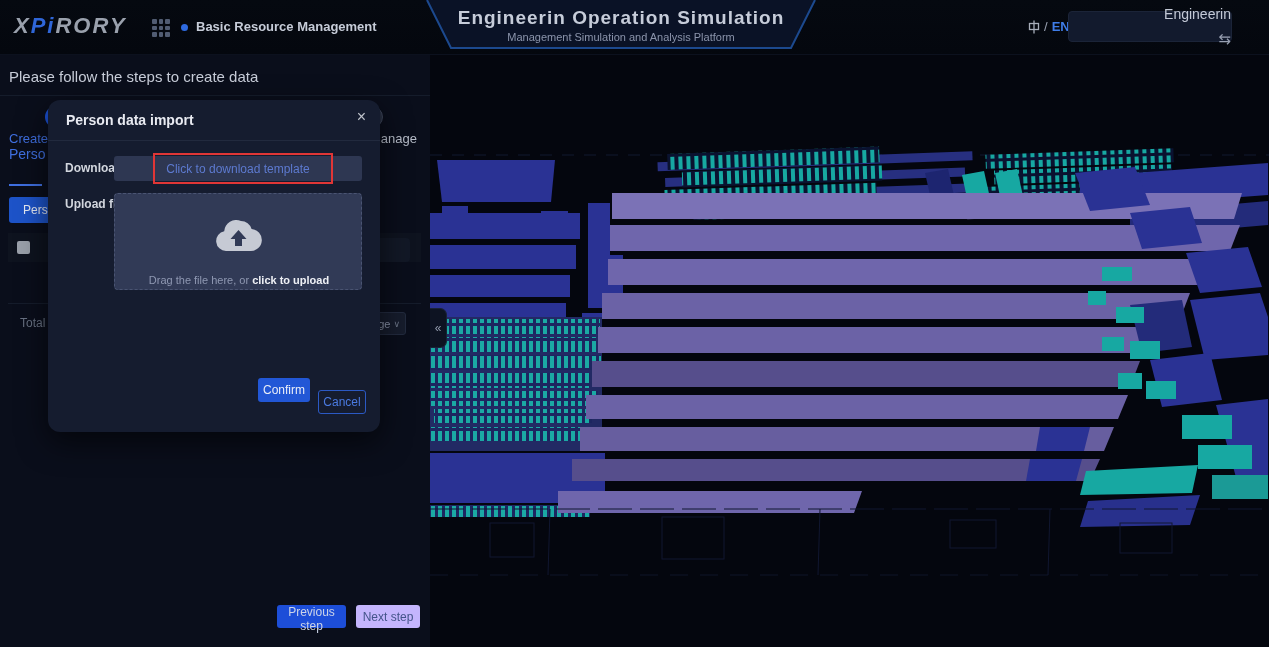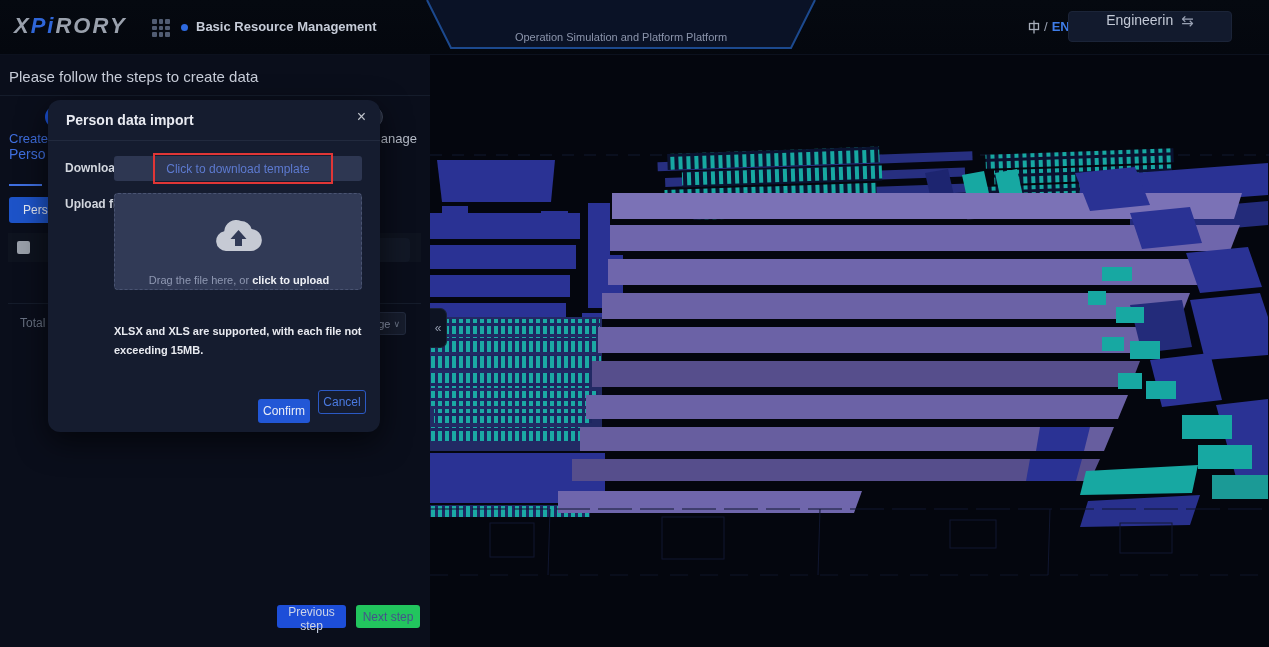--- a/index.html
+++ b/index.html
@@ -21,21 +21,21 @@
   .app-badge { position:absolute; left:196px; top:19px; font-size:13px; font-weight:bold; color:#c6ccd8; }
   .hdr-center { position:absolute; left:425px; top:0; width:392px; height:50px; }
   .hdr-center svg { position:absolute; left:0; top:0; }
   .hdr-title { position:absolute; left:0; top:7px; width:392px; text-align:center; font-size:19px;
                font-weight:bold; color:#c6ccd9; letter-spacing:1px; white-space:nowrap; }
   .hdr-sub { position:absolute; left:0; top:31px; width:392px; text-align:center; font-size:11px; color:#8司94ab; color:#8b94ab; }
   .lang { position:absolute; left:1028px; top:19px; font-size:13px; color:#9aa2b2; display:flex; align-items:center; gap:4px; }
   .lang .en { color:#3f7de8; font-weight:bold; }
   .proj-btn { position:absolute; left:1068px; top:11px; width:164px; height:31px; background:#121a2d;
               border:1px solid #1b2438; border-radius:4px; color:#c3c9d6; font-size:14px;
-              display:flex; align-items:flex-start; justify-content:center; gap:8px; cursor:pointer; }
+              display:flex; align-items:flex-end; justify-content:center; gap:8px; cursor:pointer;flex-direction:column; }
   .proj-btn .swap { color:#98a0b2; font-size:15px; }
 
   
   #left-panel { position:absolute; left:0; top:55px; width:430px; height:592px; background:#0a0e1b; z-index:10; }
   .panel-heading { position:absolute; left:9px; top:13px; font-size:15px; color:#c7ccd8; }
   .panel-divider1 { position:absolute; left:0; top:40px; width:430px; height:1px; background:#151c2b; }
   .step-line { position:absolute; left:67px; top:62px; width:294px; height:1px; background:#2a3144; }
   .step-circle1 { position:absolute; left:45px; top:51px; width:22px; height:22px; border-radius:50%; background:#1a4fd0; }
   .step-circle2 { position:absolute; left:361px; top:51px; width:22px; height:22px; border-radius:50%;
                   background:#272e40; border:1px solid #3c4458; }
@@ -50,21 +50,21 @@
   .checkbox { position:absolute; left:17px; top:186px; width:13px; height:13px; background:#9aa0aa; border-radius:2px; }
   .search-sliver { position:absolute; left:150px; top:183px; width:260px; height:24px; background:#121826; border-radius:4px; }
   .panel-divider2 { position:absolute; left:8px; top:248px; width:413px; height:1px; background:#151c2b; }
   .total-label { position:absolute; left:20px; top:261px; font-size:12px; color:#687182; }
   .page-select { position:absolute; left:358px; top:257px; width:48px; height:23px; background:#161c2c;
                  border:1px solid #222a3e; border-radius:3px; color:#8a93a8; font-size:11px;
                  display:flex; align-items:center; justify-content:flex-end; gap:3px; padding:0 5px; cursor:pointer; }
   .page-select .chev { font-size:9px; color:#6d7689; }
   .prev-btn { position:absolute; left:277px; top:550px; width:69px; height:23px; background:#1d4ed8; border:none;
               border-radius:3px; color:#ccd4e8; font-size:12px; cursor:pointer; }
-  .next-btn { position:absolute; left:356px; top:550px; width:64px; height:23px; background:#22c55e; border:none;
+  .next-btn { position:absolute; left:356px; top:550px; width:64px; height:23px; background:#c4b5fd; border:none;
               border-radius:3px; color:#44548a; font-size:12px; cursor:pointer; }
 
   
   #modal { position:absolute; left:48px; top:100px; width:332px; height:332px; background:#151c2f;
            border-radius:12px; box-shadow:0 10px 30px rgba(0,0,0,.6); z-index:40;text-decoration:underline; }
   .modal-title { position:absolute; left:18px; top:12px; font-size:14px; font-weight:bold; color:#e8eaf1; }
   .modal-close { position:absolute; right:14px; top:8px; font-size:16px; color:#c0c4cc; background:none; border:none; cursor:pointer; }
   .modal-divider { position:absolute; left:0; top:40px; width:332px; height:1px; background:#222a3e; }
   .dl-label { position:absolute; left:17px; top:61px; font-size:12px; font-weight:bold; color:#d2d6de; }
   .dl-btn { position:absolute; left:66px; top:56px; width:248px; height:25px; background:#2e3752; border:none;
@@ -73,21 +73,21 @@
              pointer-events:none; }
   .ul-label { position:absolute; left:17px; top:97px; font-size:12px; font-weight:bold; color:#d2d6de; }
   .dropzone { position:absolute; left:66px; top:93px; width:248px; height:97px; background:#313a56;
               border:1px dashed #4a5472; border-radius:4px; cursor:pointer; }
   .cloud-wrap { position:absolute; left:0; top:24px; width:248px; text-align:center; }
   .dz-text { position:absolute; left:0; top:80px; width:248px; text-align:center; font-size:11px; }
   .dz-muted { color:#8f98b2; }
   .dz-strong { color:#eef0f5; font-weight:bold; }
   .note { position:absolute; left:66px; top:222px; width:256px; font-size:11px; font-weight:bold;
           color:#e8eaf0; line-height:1.7; }
-  .confirm-btn { position:absolute; left:210px; top:299px; width:52px; height:24px; background:#2257d6;
+  .confirm-btn { position:absolute; left:210px; top:278px; width:52px; height:24px; background:#2257d6;
                  border:none; border-radius:3px; color:#e9edf8; font-size:12px; cursor:pointer; }
   .cancel-btn { position:absolute; left:270px; top:290px; width:48px; height:24px; background:transparent;
                 border:1px solid #2b59c4; border-radius:3px; color:#4a7ae0; font-size:12px; cursor:pointer; }
 
   
   #scene { position:absolute; left:430px; top:55px; width:839px; height:592px; z-index:1; background:#04060e; }
   .collapse-handle { position:absolute; left:430px; top:308px; width:17px; height:40px; background:#0d1322;
                      border:1px solid #1a2236; border-left:none; border-radius:0 7px 7px 0; color:#8f98aa;
                      font-size:12px; display:flex; align-items:center; justify-content:center; cursor:pointer; z-index:5; }
 </style>
@@ -266,21 +266,22 @@
       <span></span>
   </div>
   <div class="blue-dot"></div>
   <div class="app-badge">Basic Resource Management</div>
 
   <div class="hdr-center">
     <svg width="392" height="50">
       <polygon points="2,0 390,0 366,48 26,48" fill="#0a1226"></polygon>
       <polyline points="2,0 26,48 366,48 390,0" fill="none" stroke="#1c498e" stroke-width="2"></polyline>
     </svg>
-    <div class="hdr-sub">Operation Simulation and Platform Platform</div>
+    <div class="hdr-title">Engineerin Operation Simulation</div>
+    <div class="hdr-sub">Management Simulation and Analysis Platform</div>
   </div>
 
   <div class="lang">
     <svg width="12" height="14" viewBox="0 0 12 14">
       <rect x="1.5" y="3.5" width="9" height="6" fill="none" stroke="#a7aeba" stroke-width="1.3"></rect>
       <line x1="6" y1="0.5" x2="6" y2="13.5" stroke="#a7aeba" stroke-width="1.3"></line>
     </svg>
     <span>/</span>
     <span class="en">EN</span>
   </div>
@@ -306,17 +307,16 @@
       <svg width="50" height="36" viewBox="0 0 50 36">
         <path d="M27 3 a11 11 0 0 1 10.6 8 A9 9 0 0 1 36 33 H12 A10 10 0 0 1 10.2 13.2 A12 12 0 0 1 27 3 Z" fill="#c6cad4"></path>
         <path d="M24.5 12 L32.5 21 L28 21 L28 28 L21 28 L21 21 L16.5 21 Z" fill="#313a56"></path>
       </svg>
     </div>
     <div class="dz-text">
       <span class="dz-muted">Drag the file here, or </span><span class="dz-strong">click to upload</span>
     </div>
   </div>
 
-  <div class="note">XLSX and XLS are supported, with each file not exceeding 15MB.</div>
 
   <button class="confirm-btn">Confirm</button>
   <button class="cancel-btn">Cancel</button>
 </div>
 
 </body></html>

